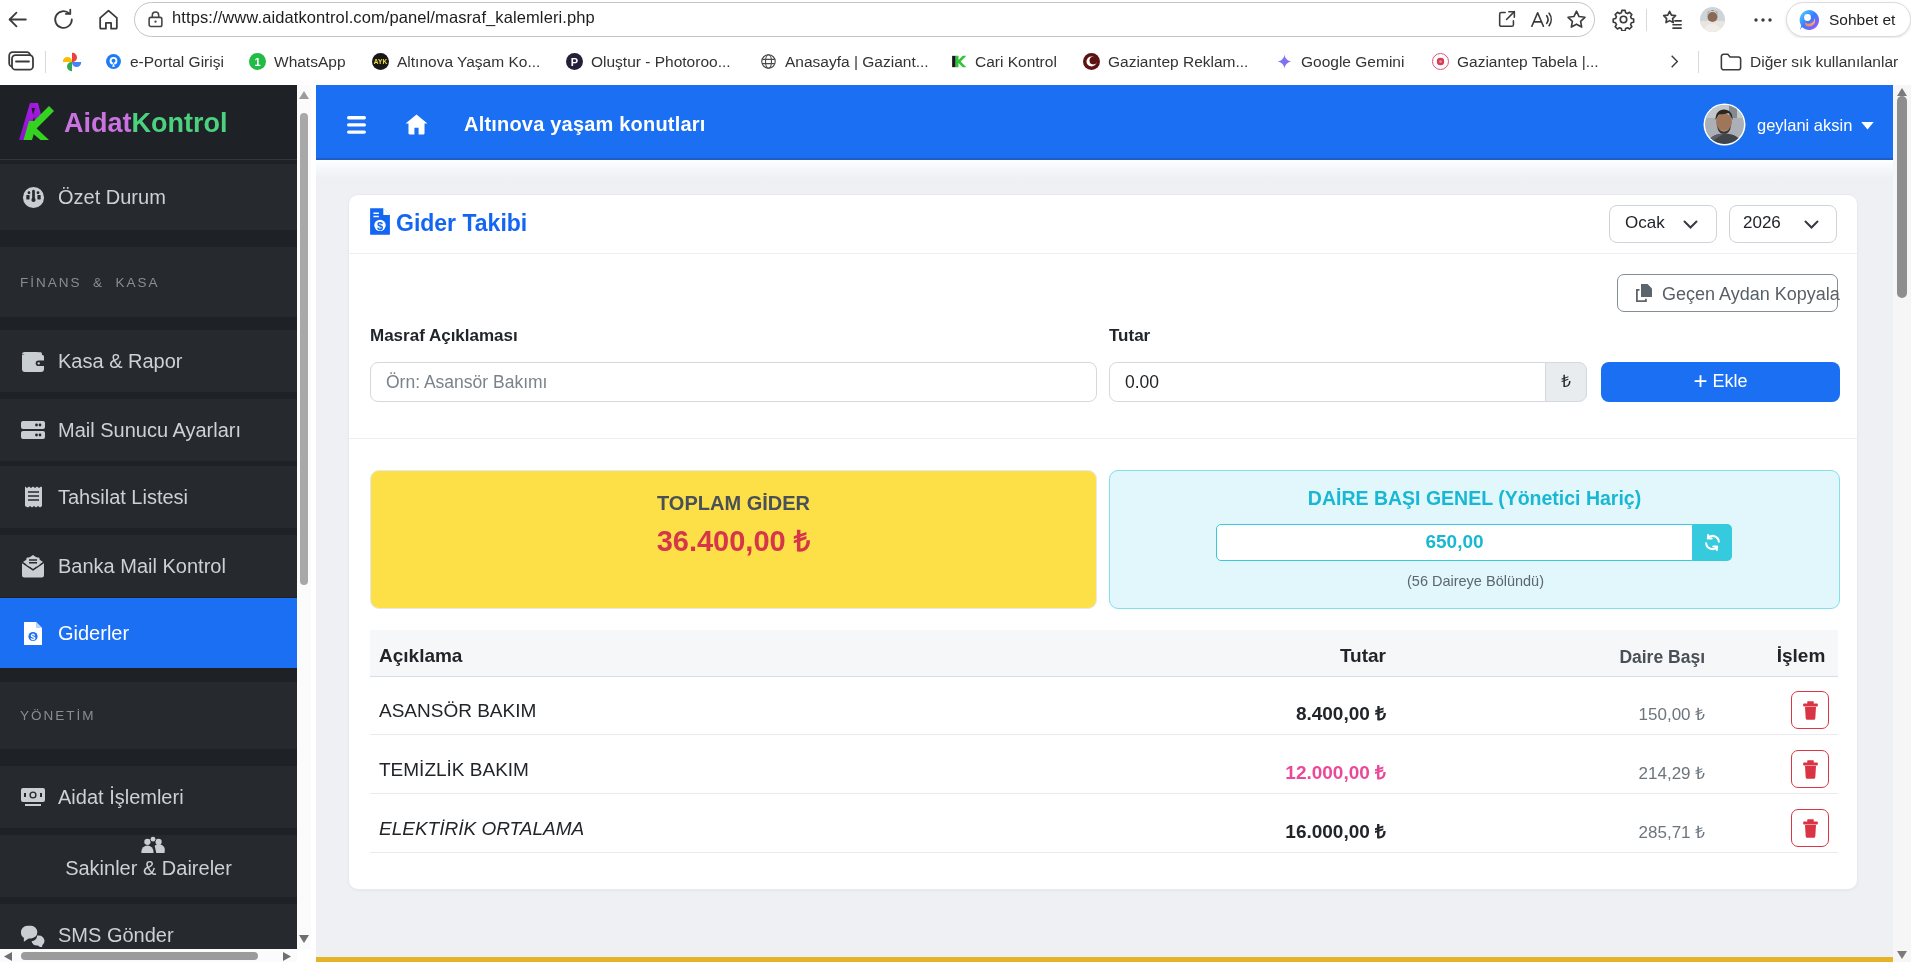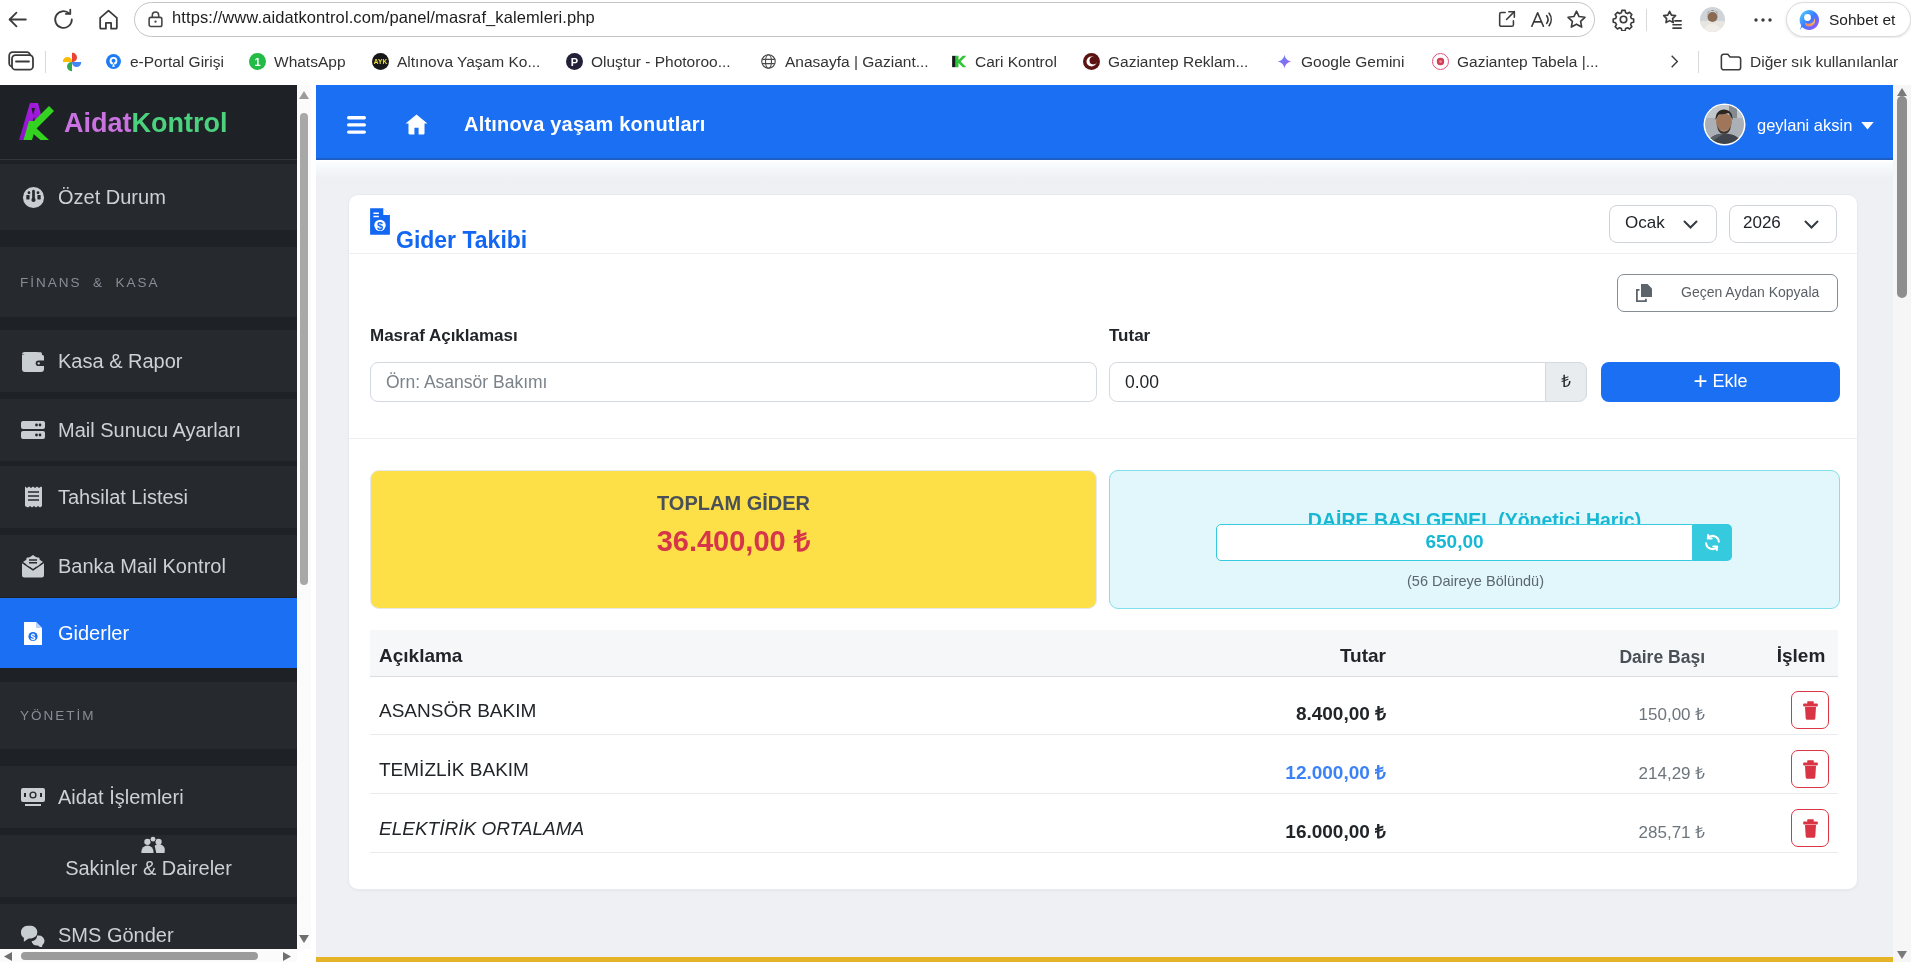--- a/index.html
+++ b/index.html
@@ -461,57 +461,57 @@
 
 <div id="card">
 
   <svg class="abs" style="left:20px;top:12px" width="22" height="29" viewBox="0 0 20 26" fill="#1266f1">
       <path d="M1 1h12l6 6v17.5a.5.5 0 0 1-.5.5h-17a.5.5 0 0 1-.5-.5z"></path>
       <path d="M13 .7 19.3 7H13z" fill="#fff"></path>
       <path d="M4 5.5h5M4 8.5h5" stroke="#fff" stroke-width="1.4"></path>
       <circle cx="10" cy="16.5" r="5.2" fill="#fff"></circle>
       <text x="10" y="20.4" font-size="10" font-weight="bold" fill="#1266f1" text-anchor="middle" font-family="Liberation Sans">$</text>
     </svg>
-  <div class="abs" style="left:47px;top:15px;font-size:23px;font-weight:bold;color:#1266f1;margin-top:17px;">Gider Takibi</div>
+  <div class="abs" style="left:47px;top:15px;font-size:23px;font-weight:bold;color:#1266f1;">Gider Takibi</div>
 
   <div class="abs" style="left:1260px;top:10px;width:108px;height:38px;border:1px solid #ced4da;border-radius:8px;background:#fff;"></div>
   <div class="abs" style="left:1276px;top:18px;font-size:17px;color:#212529;">Ocak</div>
   <svg class="chev" style="left:1334px;top:25px" width="15" height="9" viewBox="0 0 15 9" fill="none" stroke="#343a40" stroke-width="2" stroke-linecap="round">
       <path d="m1.5 1.5 6 6 6-6"></path>
     </svg>
   <div class="abs" style="left:1380px;top:10px;width:108px;height:38px;border:1px solid #ced4da;border-radius:8px;background:#fff;"></div>
   <div class="abs" style="left:1394px;top:18px;font-size:17px;color:#212529;">2026</div>
   <svg class="chev" style="left:1455px;top:25px" width="15" height="9" viewBox="0 0 15 9" fill="none" stroke="#343a40" stroke-width="2" stroke-linecap="round">
       <path d="m1.5 1.5 6 6 6-6"></path>
     </svg>
 
   <div class="cdivider" style="top:58px;"></div>
 
   <div class="abs" style="left:1268px;top:79px;width:221px;height:38px;border:1px solid #848c94;border-radius:7px;background:#fff;"></div>
   <svg class="abs" style="left:1285px;top:88px" width="19" height="20" viewBox="0 0 19 20">
       <path d="M7 1h6.5L18 5.5V14H7z" fill="#5c646c"></path>
       <path d="M2 6h3.5v1.8H3.8v9.4H11v-1.4h1.8V19H2z" fill="#5c646c"></path>
     </svg>
-  <div class="abs" style="left:1313px;top:89px;font-size:14px;color:#595f66;margin-left:19px;">Geçen Aydan Kopyala</div>
+  <div class="abs" style="left:1313px;top:89px;font-size:18px;color:#595f66;">Geçen Aydan Kopyala</div>
 
   <div class="flabel" style="left:21px;top:131px;">Masraf Açıklaması</div>
   <div class="flabel" style="left:760px;top:131px;">Tutar</div>
   <div class="abs inp" style="left:21px;top:167px;width:727px;line-height:38px;color:#7a828a;">Örn: Asansör Bakımı</div>
   <div class="abs inp" style="left:760px;top:167px;width:437px;line-height:38px;color:#212529;border-radius:8px 0 0 8px;">0.00</div>
   <div class="abs" style="left:1196px;top:167px;width:42px;height:40px;background:#e9ecef;border:1px solid #d3d9df;border-radius:0 8px 8px 0;line-height:38px;text-align:center;font-size:17px;color:#212529;">₺</div>
   <div class="abs" style="left:1252px;top:167px;width:239px;height:40px;background:#1a6ff3;border-radius:8px;color:#fff;font-size:18px;text-align:center;line-height:38px;"><span style="font-size:24px;vertical-align:-2px;">+</span> Ekle</div>
 
   <div class="cdivider" style="top:243px;"></div>
 
   <div class="sumbox" id="sumleft">
     <div style="text-align:center;margin-top:21px;font-size:20px;font-weight:bold;color:#495057;">TOPLAM GİDER</div>
     <div style="text-align:center;margin-top:5px;font-size:29px;font-weight:bold;color:#d63649;">36.400,00 ₺</div>
   </div>
   <div class="sumbox" id="sumright">
-    <div style="text-align:center;margin-top:38px;font-size:19.5px;font-weight:bold;color:#18b8d4;">DAİRE BAŞI GENEL (Yönetici Hariç)</div>
+    <div style="text-align:center;margin-top:16px;font-size:19.5px;font-weight:bold;color:#18b8d4;">DAİRE BAŞI GENEL (Yönetici Hariç)</div>
     <div class="abs" style="left:106px;top:53px;width:477px;height:37px;background:#fff;border:1.5px solid #35cade;border-radius:5px 0 0 5px;text-align:center;line-height:34px;font-size:19px;font-weight:bold;color:#18b8d4;">650,00</div>
     <div class="abs" style="left:583px;top:53px;width:39px;height:37px;background:#35cade;border-radius:0 5px 5px 0;display:flex;align-items:center;justify-content:center;">
       <svg width="19" height="19" viewBox="0 0 24 24" fill="none" stroke="#fff" stroke-width="2.6" stroke-linecap="round">
           <path d="M20 11a8 8 0 0 0-14-4.5"></path>
           <path d="M6.5 2.5v4.5H11" stroke-linejoin="round"></path>
           <path d="M4 13a8 8 0 0 0 14 4.5"></path>
           <path d="M17.5 21.5V17H13" stroke-linejoin="round"></path>
         </svg>
     </div>
     <div style="position:absolute;left:0;top:102px;width:731px;text-align:center;font-size:14.5px;color:#5c6770;">(56 Daireye Bölündü)</div>
@@ -529,21 +529,21 @@
   <div class="trash" style="left:1442px;top:496px;">
       <svg width="17" height="19" viewBox="0 0 17 19" fill="#d93444">
         <path d="M3 6h11l-.7 11.2a1.6 1.6 0 0 1-1.6 1.5H5.3a1.6 1.6 0 0 1-1.6-1.5z"></path>
         <rect x="1.2" y="2.6" width="14.6" height="2.8" rx="0.6"></rect>
         <rect x="5.2" y="0.3" width="6.6" height="2.6" rx="0.6"></rect>
       </svg>
     </div>
   <div class="abs" style="left:21px;top:539px;width:1468px;height:1px;background:#e9ecef;"></div>
 
   <div class="abs" style="left:30px;top:564px;font-size:19px;color:#212529;">TEMİZLİK BAKIM</div>
-  <div class="abs" style="left:837px;top:564px;width:200px;text-align:right;font-size:19px;font-weight:bold;color:#3b82f6;">12.000,00 ₺</div>
+  <div class="abs" style="left:837px;top:564px;width:200px;text-align:right;font-size:19px;font-weight:bold;color:#ec4899;">12.000,00 ₺</div>
   <div class="abs" style="left:1156px;top:566px;width:200px;text-align:right;font-size:17px;color:#6c757d;">214,29 ₺</div>
   <div class="trash" style="left:1442px;top:555px;">
       <svg width="17" height="19" viewBox="0 0 17 19" fill="#d93444">
         <path d="M3 6h11l-.7 11.2a1.6 1.6 0 0 1-1.6 1.5H5.3a1.6 1.6 0 0 1-1.6-1.5z"></path>
         <rect x="1.2" y="2.6" width="14.6" height="2.8" rx="0.6"></rect>
         <rect x="5.2" y="0.3" width="6.6" height="2.6" rx="0.6"></rect>
       </svg>
     </div>
   <div class="abs" style="left:21px;top:598px;width:1468px;height:1px;background:#e9ecef;"></div>
 

